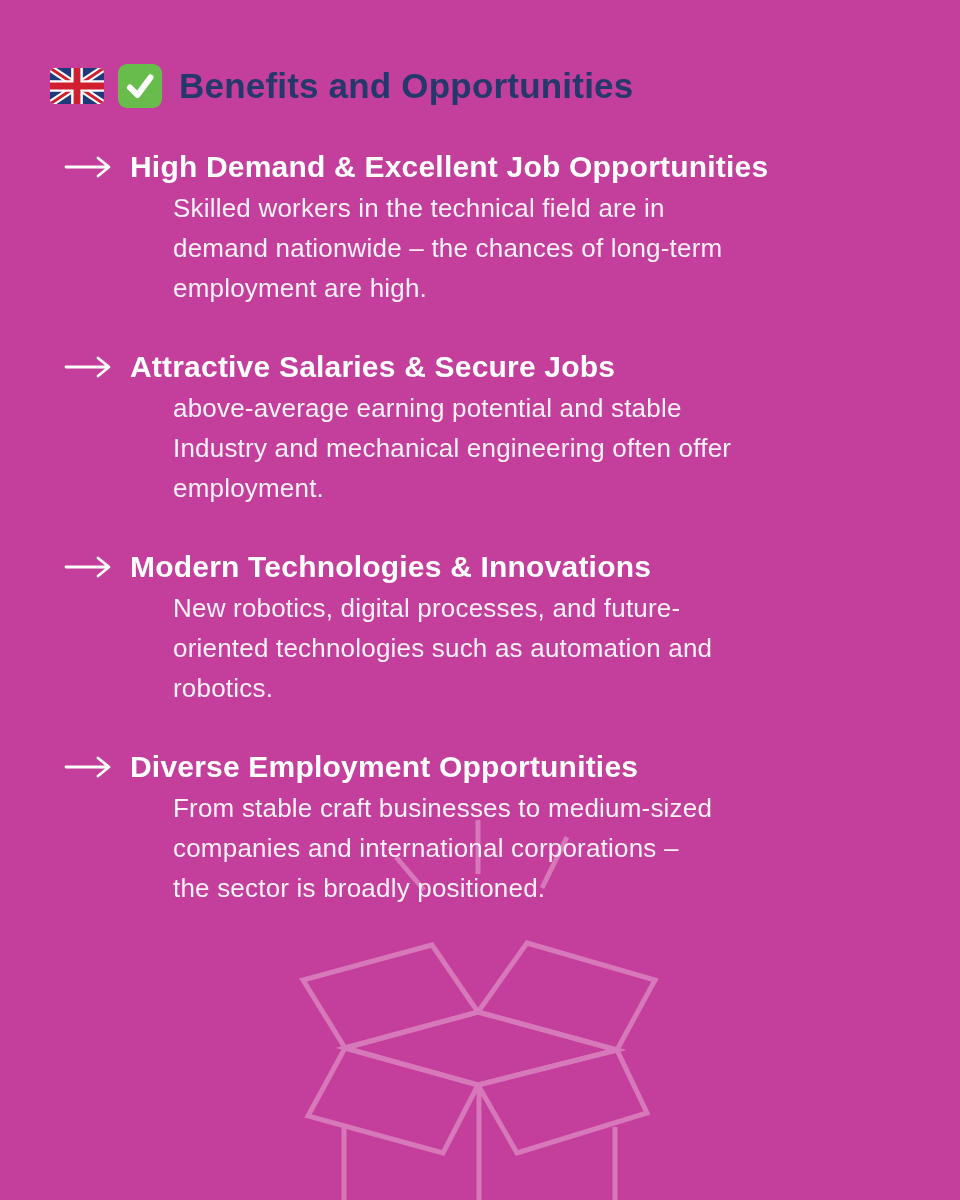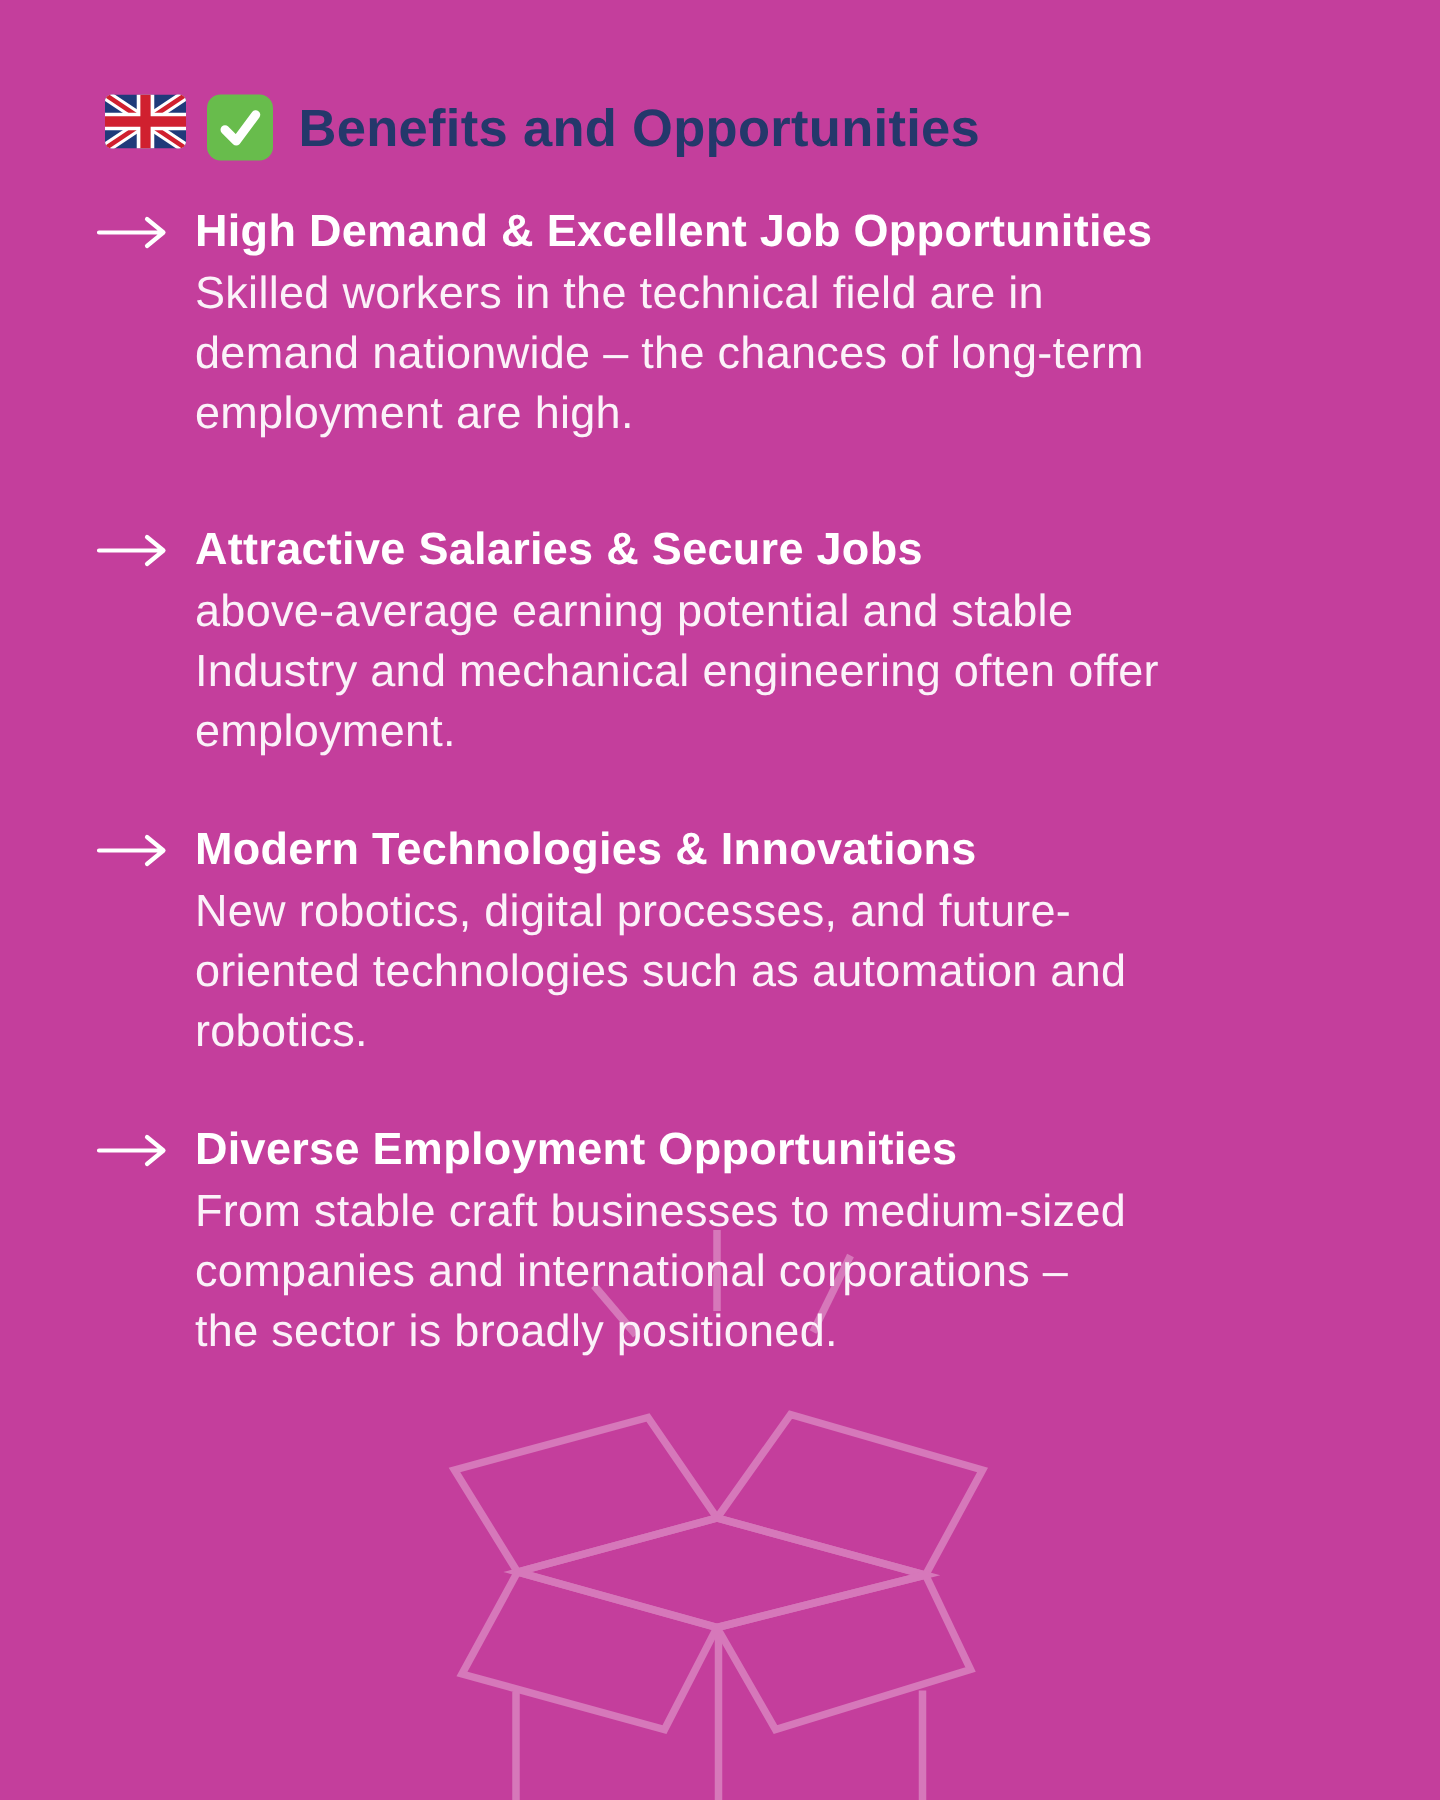--- a/index.html
+++ b/index.html
@@ -6,44 +6,44 @@
   .slide{
     position:relative;
     width:960px;height:1200px;
     background:var(--background,#c43e9c);
     overflow:hidden;
     font-family:"Liberation Sans",sans-serif;
     -webkit-font-smoothing:antialiased;
   }
   .watermark{position:absolute;left:0;top:0;width:960px;height:1200px;}
   .header{
-    position:absolute;left:70px;top:62px;
-    display:flex;
+    position:absolute;left:50px;top:62px;
+    display:flex;align-items:center;
   }
   .flag{margin-right:13px;flex:0 0 auto;}
   .check{margin-right:16px;flex:0 0 auto;}
   .title{
     font-size:35px;font-weight:bold;line-height:48px;
     color:var(--title-navy,#24386b);
     letter-spacing:.2px;white-space:nowrap;
   }
   .item{
     position:absolute;left:64px;width:850px;
     display:flex;align-items:flex-start;
   }
-  .s1{top:134px}.s2{top:346px}.s3{top:546px}.s4{top:746px}
+  .s1{top:146px}.s2{top:346px}.s3{top:546px}.s4{top:746px}
   .arrow-wrap{flex:0 0 66px;width:66px;padding-top:9px;}
   .txt{flex:1 1 auto;}
   .heading{
     margin:0;font-size:30px;line-height:42px;font-weight:bold;
     color:var(--text-white,#ffffff);letter-spacing:.2px;white-space:nowrap;
   }
   .line{
-    font-size:30px;line-height:40px;
-    color:var(--body-white,#fbf2f9);letter-spacing:.2px;white-space:nowrap;
+    font-size:26px;line-height:40px;
+    color:var(--body-white,#fbf2f9);letter-spacing:.2px;white-space:nowrap;margin-left:43px;
   }
 </style>
 </head>
 <body>
 
 <div class="slide">
 
   <svg class="watermark" viewBox="0 0 960 1200" fill="none" stroke="var(--watermark-stroke,#d678ba)" stroke-width="5">
 
     <path d="M396,857 L424,890"></path>

